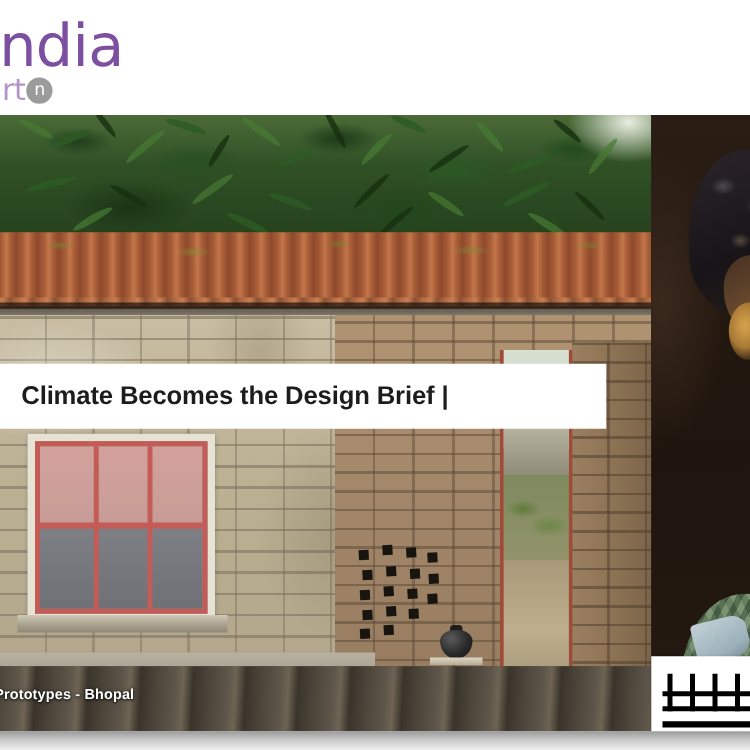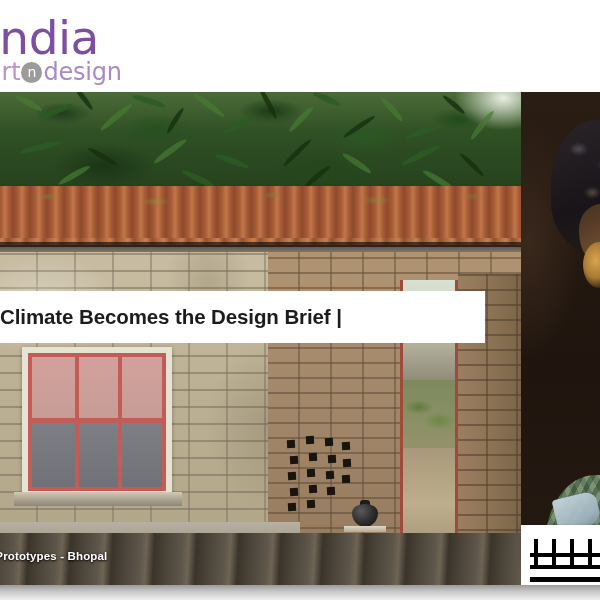--- a/index.html
+++ b/index.html
@@ -457,20 +457,21 @@
     z-index: 30;
   }
   #headline-text {
     font-family: "Liberation Sans", sans-serif;
     font-size: 20.5px;
     line-height: 27px;
     font-weight: bold;
     color: #1c1c1c;
     letter-spacing: -0.1px;
     margin: 0;
+    padding-left: 17px;
   }
 
   
   #logo-card {
     position: absolute;
     left: 521px;
     top: 433px;
     width: 86px;
     height: 145px;
     background: #ffffff;
@@ -638,20 +639,19 @@
     </div>
 
   </div>
 
   <div id="masthead">
     <div id="logo-block">
       <div id="logo-india">India</div>
       <div id="logo-tagline">
         <span class="tag-word tag-art">art</span>
         <span id="tag-n-badge">n</span>
-        <span class="tag-word">design</span>
       </div>
     </div>
   </div>
 
   <div id="bottom-shade"></div>
 
 </div>
 
 </body></html>

